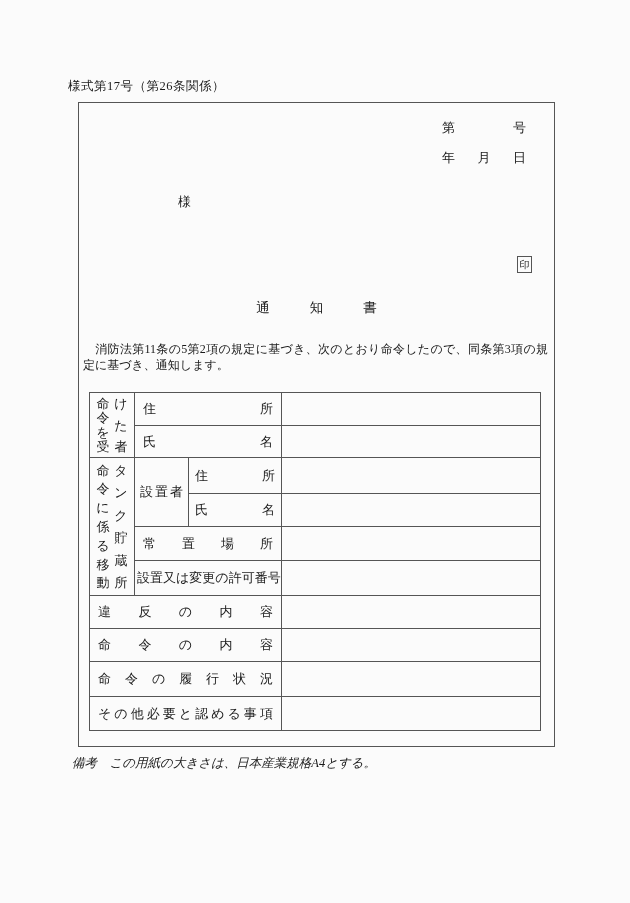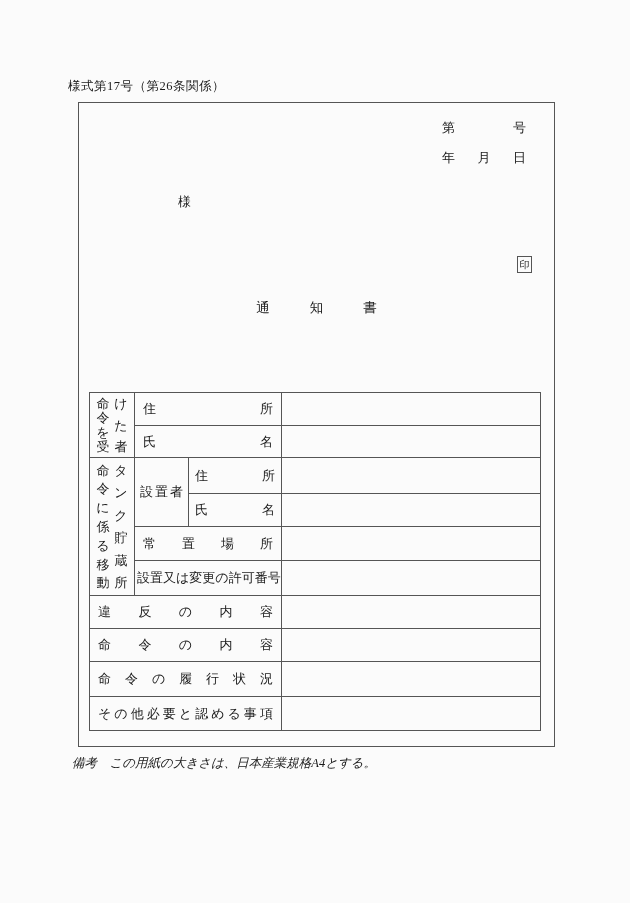--- a/index.html
+++ b/index.html
@@ -62,20 +62,21 @@
     <div class="addressee">様</div>
 
     <div class="seal-box">印</div>
 
     <div class="doc-title">
         <span>通</span>
         <span>知</span>
         <span>書</span>
       </div>
 
+    <div class="paragraph">　消防法第11条の5第2項の規定に基づき、次のとおり命令したので、同条第3項の規定に基づき、通知します。</div>
 
     <table class="form-table">
       <colgroup>
         <col style="width:45px">
           <col style="width:54px">
           <col style="width:93px">
           <col style="width:259px">
       </colgroup>
       <tbody>
         <tr style="height:33px">

